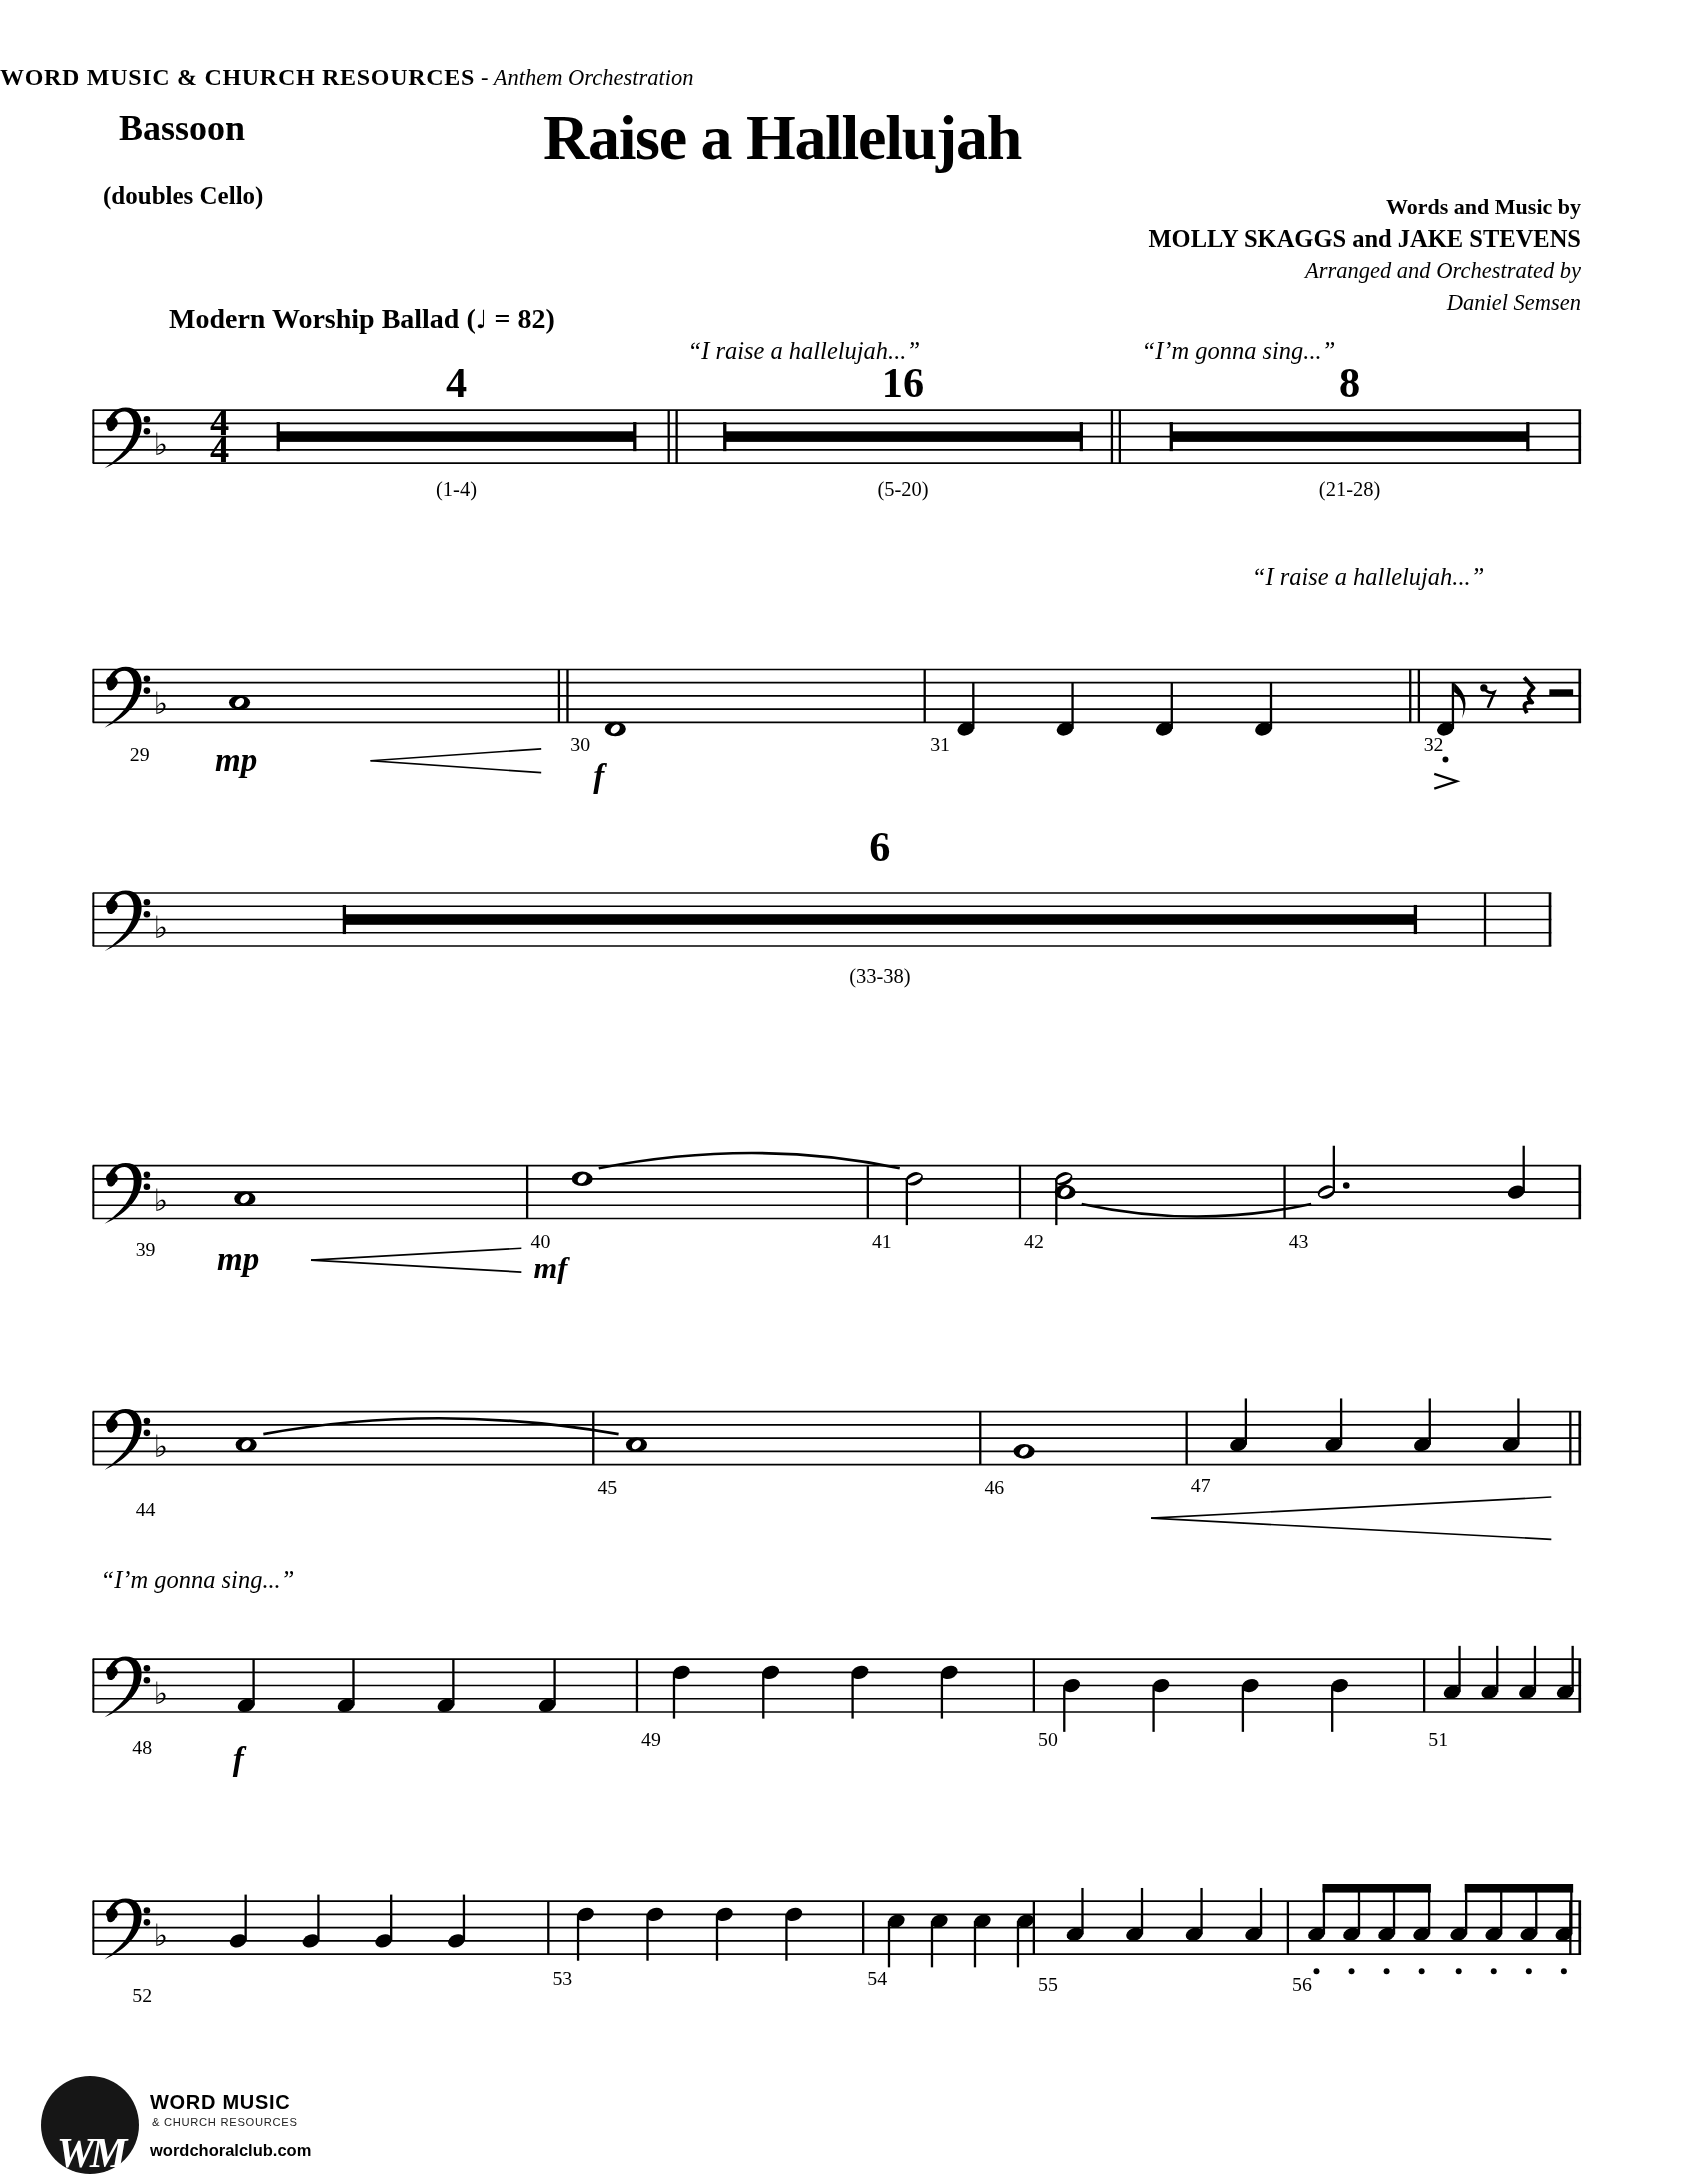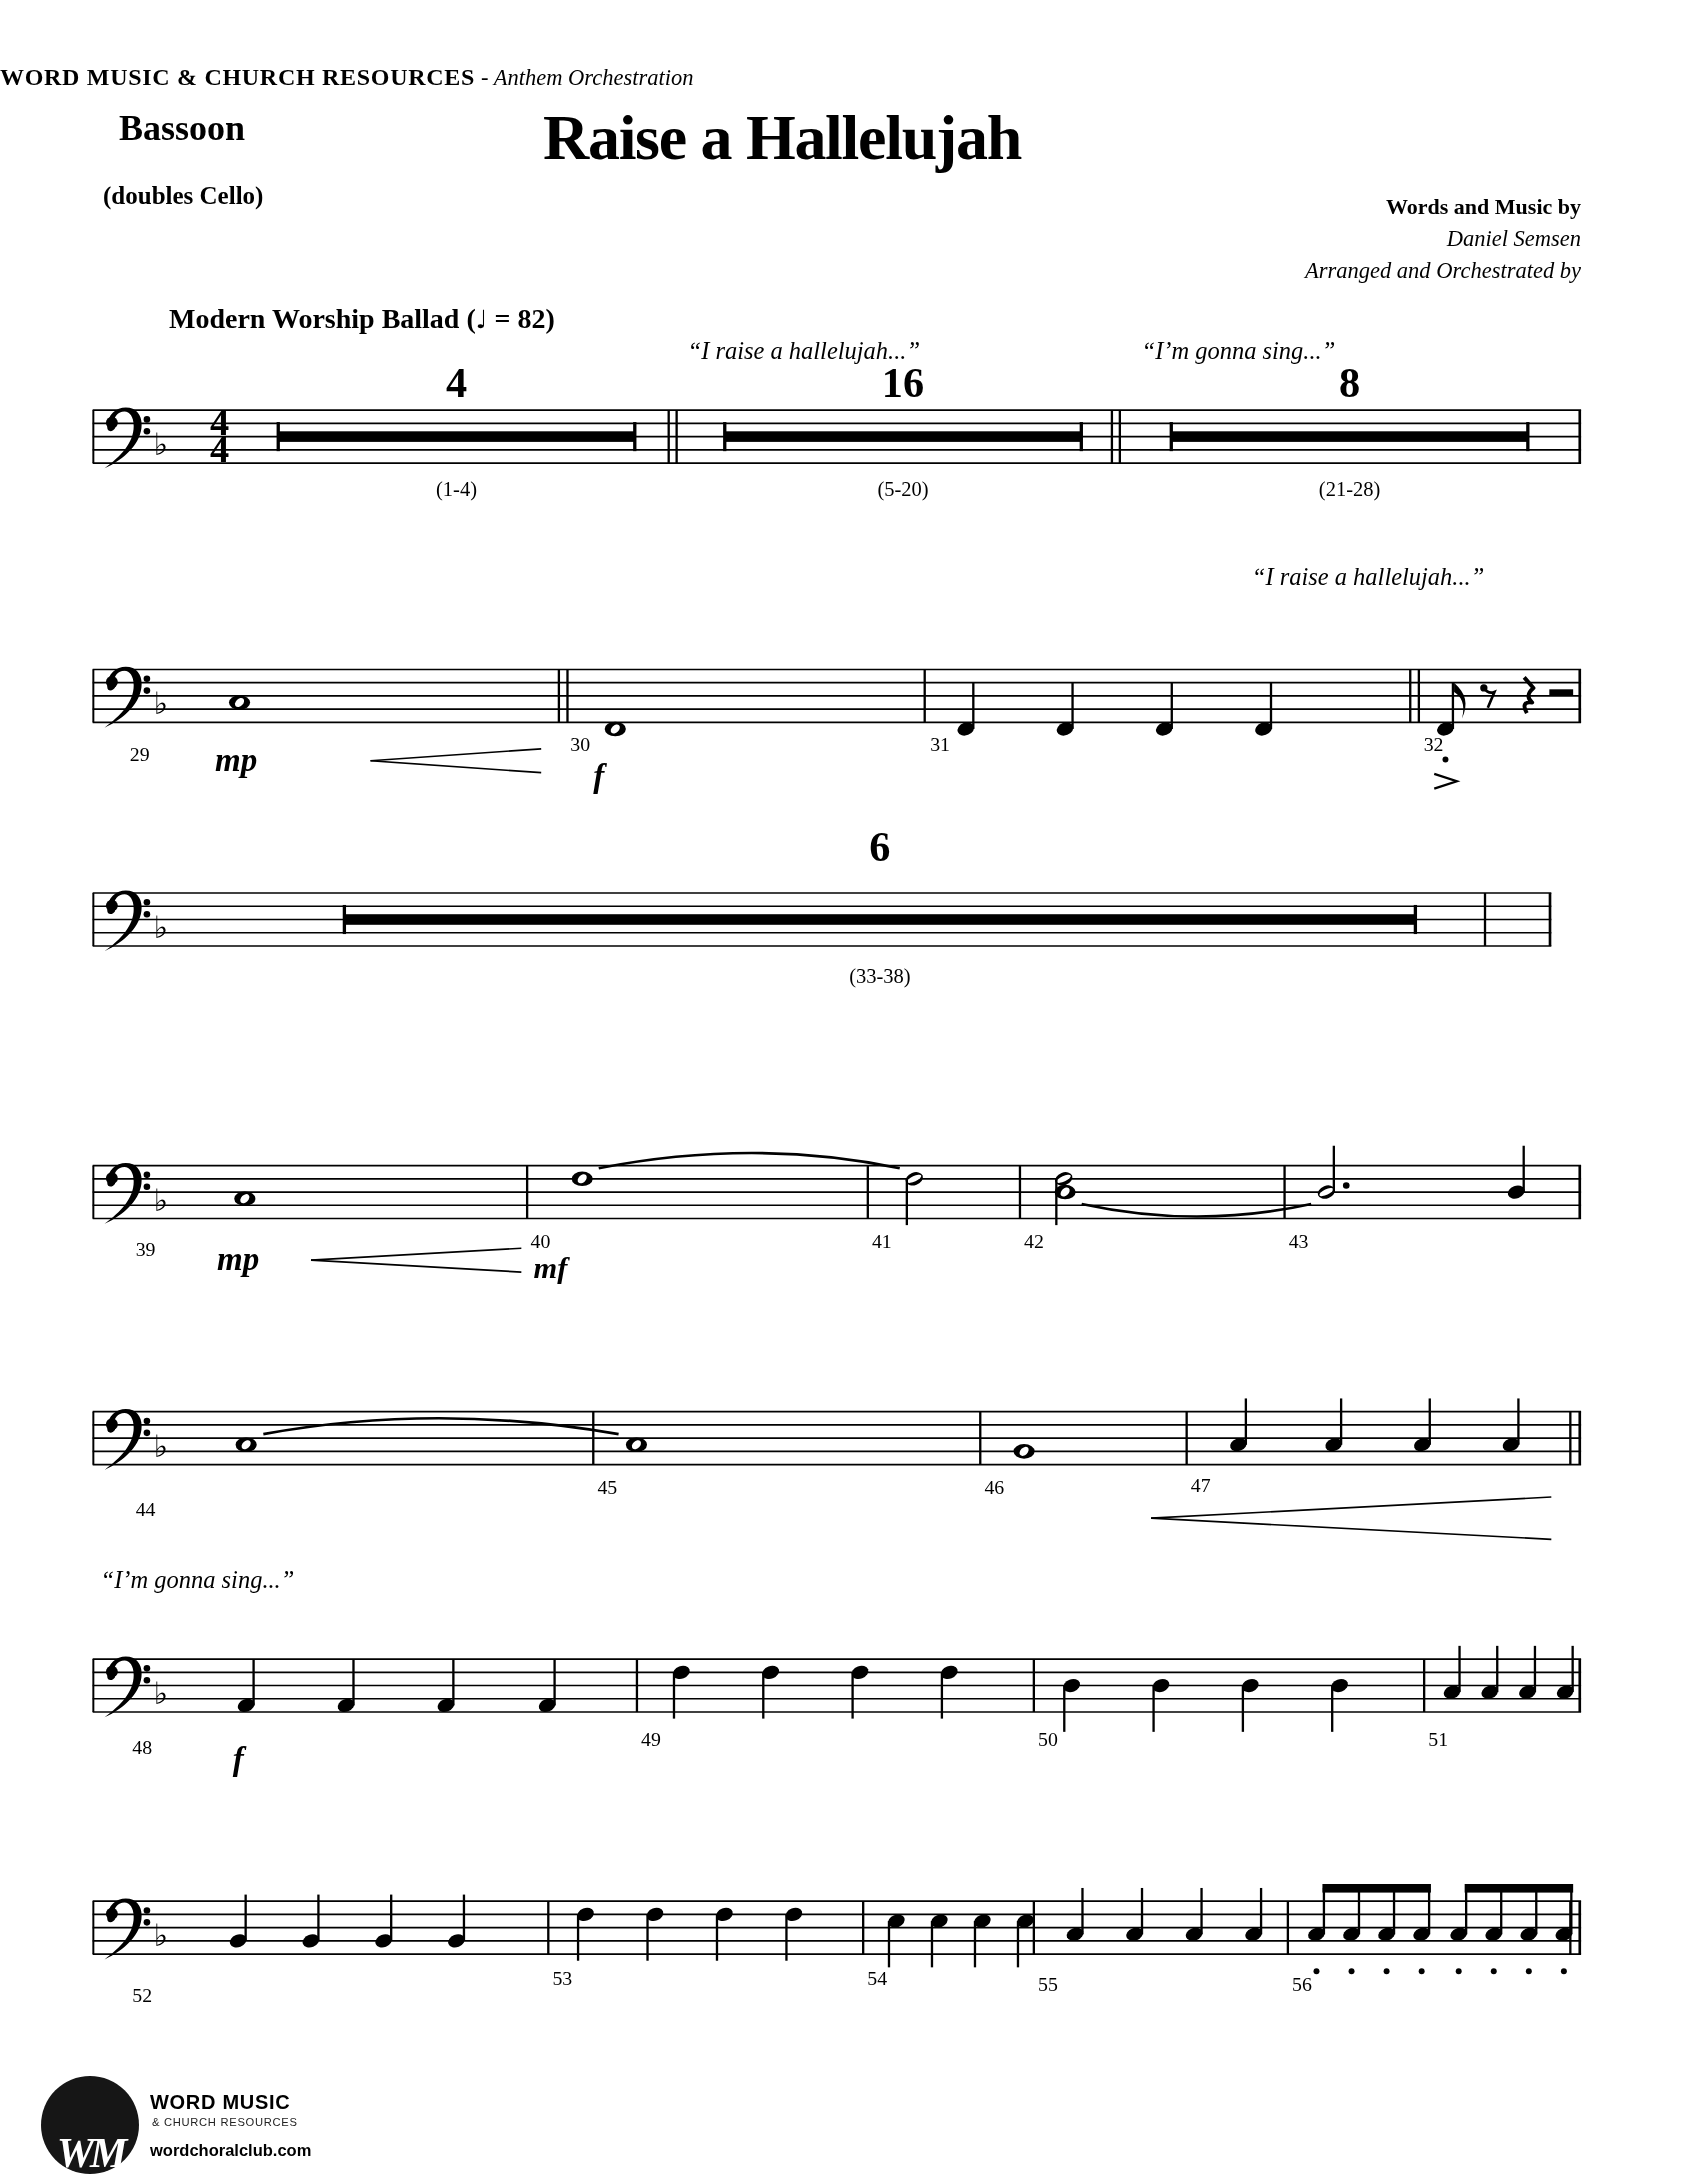--- a/index.html
+++ b/index.html
@@ -43,22 +43,23 @@
 
   <div class="abs publisher">
     <span class="pub-name">WORD MUSIC &amp; CHURCH RESOURCES</span>
     <span class="pub-series">- Anthem Orchestration</span>
   </div>
   <div class="abs instrument">Bassoon</div>
   <div class="abs instrument-note">(doubles Cello)</div>
   <div class="abs title">Raise a Hallelujah</div>
   <div class="abs credits">
     <div class="cr-label">Words and Music by</div>
+    <div class="cr-names">MOLLY SKAGGS and JAKE STEVENS</div>
+    <div class="cr-arr">Arranged and Orchestrated by</div>
     <div class="cr-arr">Daniel Semsen</div>
-    <div class="cr-arr">Arranged and Orchestrated by</div>
   </div>
   <div class="abs tempo">
     <span>Modern Worship Ballad</span>
     <span>(</span><span class="glyph">♩</span>
     <span>= 82)</span>
   </div>
 
   <svg class="abs score-svg" width="1687" height="2183" viewBox="0 0 2550 3300">
     <defs>
       <symbol id="clef" viewBox="0 0 80 100">

